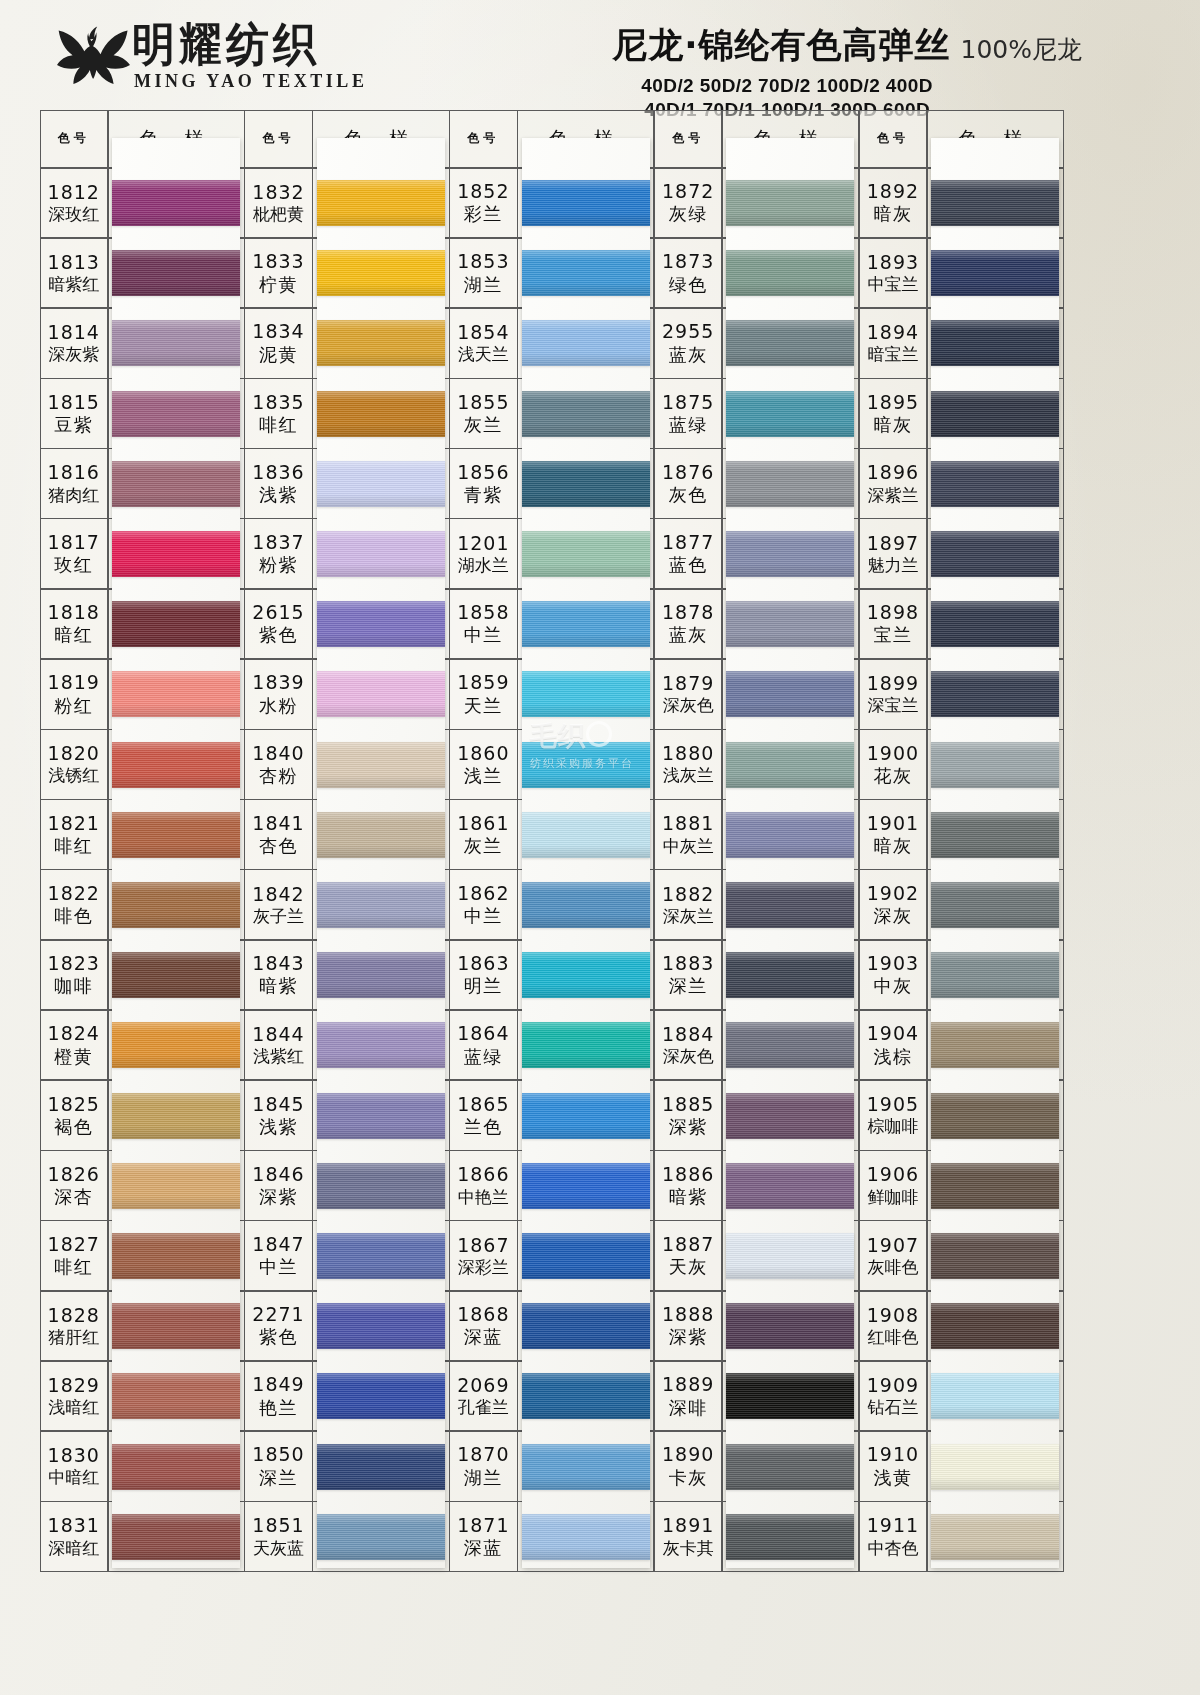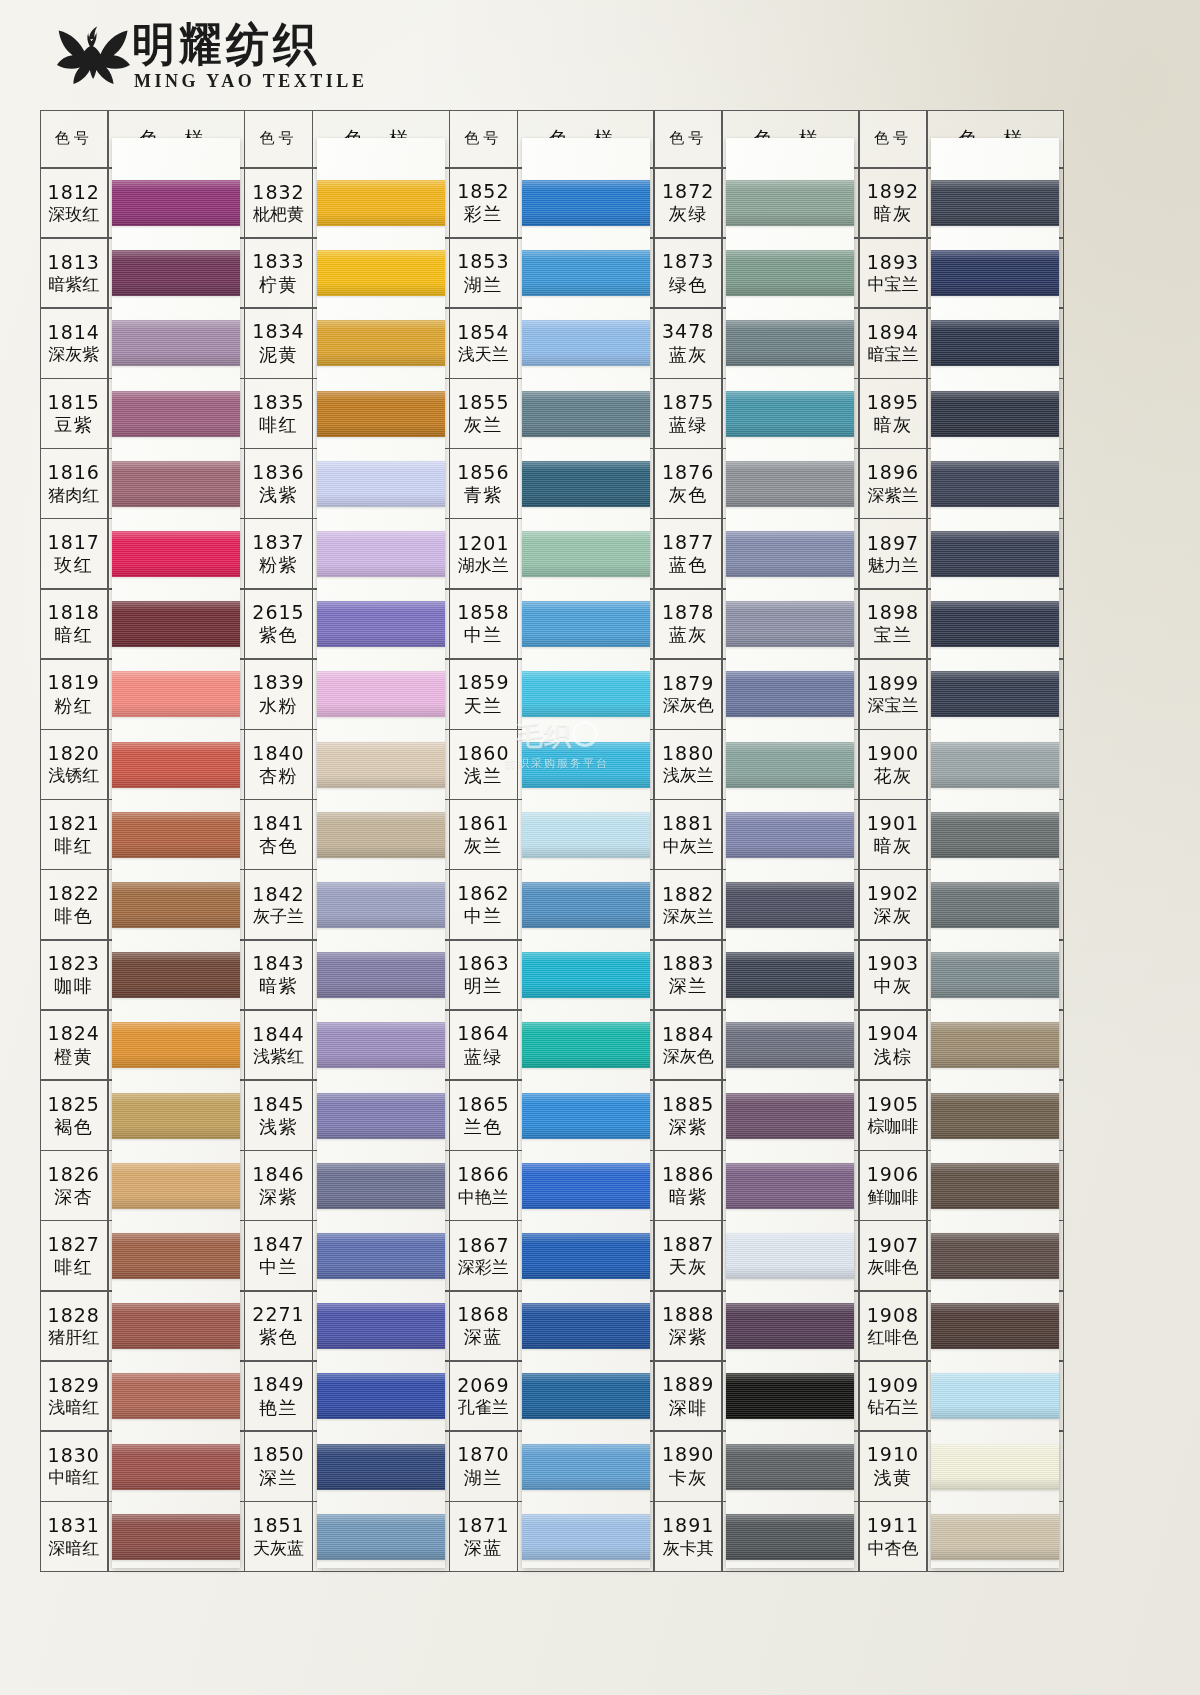--- a/index.html
+++ b/index.html
@@ -66,21 +66,21 @@
        grid-template-rows:58px repeat(20,70.2px);}
   .cell{
     border:1px solid #5a5a5a;
     margin:-0.5px 0 0 -0.5px;
     box-sizing:border-box;
     background:rgba(247,246,241,.55);
     display:flex;flex-direction:column;align-items:center;justify-content:center;
     font-family:"DejaVu Sans",sans-serif;
     color:#111;
   }
-  .cell.head{font-size:15px;font-weight:400;letter-spacing:4px;background:rgba(245,244,238,.7);}
+  .cell.head{font-size:12px;font-weight:700;letter-spacing:4px;background:rgba(245,244,238,.7);}
   .code{font-size:19px;letter-spacing:1px;line-height:1.12;font-weight:400;}
   .cname{font-size:18px;letter-spacing:1.5px;line-height:1.18;font-weight:500;margin-top:1px;}
   .cname.tight{letter-spacing:0px;font-size:17px;}
   .swatchcell{border:1px solid #5a5a5a;margin:-0.5px 0 0 -0.5px;box-sizing:border-box;background:transparent;}
   .swatchcell.head{display:flex;align-items:center;justify-content:center;
     font-family:"DejaVu Sans",sans-serif;font-size:19px;letter-spacing:10px;color:#111;
     background:rgba(245,244,238,.45);}
 
   
   .strip{
@@ -101,22 +101,22 @@
       rgba(0,0,0,.055) 1px,rgba(0,0,0,.055) 2px);
   }
   .yarn:after{
     content:"";position:absolute;inset:0;
     background:linear-gradient(180deg,rgba(255,255,255,.28) 0%,rgba(255,255,255,0) 22%,
       rgba(0,0,0,0) 72%,rgba(0,0,0,.14) 100%);
   }
 
   
   .watermark{
-    position:absolute;left:505px;top:718px;z-index:6;pointer-events:none;
-    text-align:center;color:rgba(255,255,255,.62);
+    position:absolute;left:530px;top:718px;z-index:6;pointer-events:none;
+    text-align:left;color:rgba(255,255,255,.62);
     font-family:Liberation Sans, sans-serif;text-shadow:0 1px 1px rgba(0,0,0,.10);
   }
   .wm1{font-size:27px;font-weight:700;letter-spacing:1px;}
   .wm2{font-size:11px;letter-spacing:2px;margin-top:2px;}
   .wm-o{display:inline-block;border:3px solid rgba(255,255,255,.62);border-radius:50%;
         width:20px;height:20px;vertical-align:-2px;}
 </style>
 </head>
 <body>
 
@@ -128,20 +128,30 @@
     <svg class="butterfly" viewBox="0 0 100 92">
       <path fill="#1e1e1e" d="M46 44c-6-14-18-26-33-29 2 13 8 24 17 30-8 1-15 5-19 12 9 5 19 6 28 3-5 5-8 12-8 20 9-3 16-9 20-17 1 4 2 8 4 11 2-3 3-7 4-11 5 8 12 14 21 17-1-8-4-15-9-20 10 3 20 2 29-3-5-7-12-11-20-12 9-6 15-17 17-30-15 3-27 15-33 29-2-4-5-8-9-10 3-5 5-11 4-17-1 4-3 8-6 11-2-3-4-6-4-10-2 5-1 11 2 16-4 2-7 6-9 10z"></path>
       <path fill="#1e1e1e" d="M50 26c0-7 4-13 10-16-3 5-4 10-3 15z"></path>
     </svg>
     <div class="brand-text">
       <div class="brand-cn">明耀纺织</div>
       <div class="brand-en">MING YAO TEXTILE</div>
     </div>
   </div>
 
+  <div class="title-block">
+    <div class="title-row">
+      <span class="title-main">尼龙·锦纶有色高弹丝</span>
+      <span class="title-sub">100%尼龙</span>
+    </div>
+    <div class="spec">
+      <div>40D/2  50D/2  70D/2  100D/2  400D</div>
+      <div>40D/1  70D/1  100D/1  300D  600D</div>
+    </div>
+  </div>
 </div>
 
 <div class="grid" id="grid">
     <div class="col">
       <div class="cell head">色号</div>
       <div class="swatchcell head">色 样</div>
       <div class="cell">
         <div class="code">1812</div>
         <div class="cname tight">深玫红</div>
       </div>
@@ -529,21 +539,21 @@
         <div class="code">1872</div>
         <div class="cname">灰绿</div>
       </div>
       <div class="swatchcell"></div>
       <div class="cell">
         <div class="code">1873</div>
         <div class="cname">绿色</div>
       </div>
       <div class="swatchcell"></div>
       <div class="cell">
-        <div class="code">3478</div>
+        <div class="code">2955</div>
         <div class="cname">蓝灰</div>
       </div>
       <div class="swatchcell"></div>
       <div class="cell">
         <div class="code">1875</div>
         <div class="cname">蓝绿</div>
       </div>
       <div class="swatchcell"></div>
       <div class="cell">
         <div class="code">1876</div>

